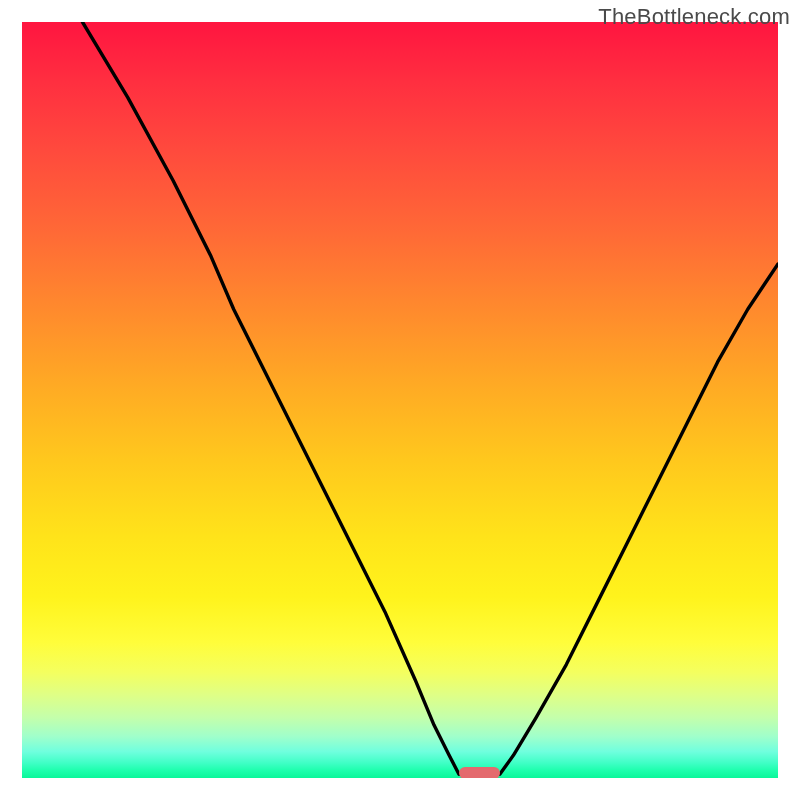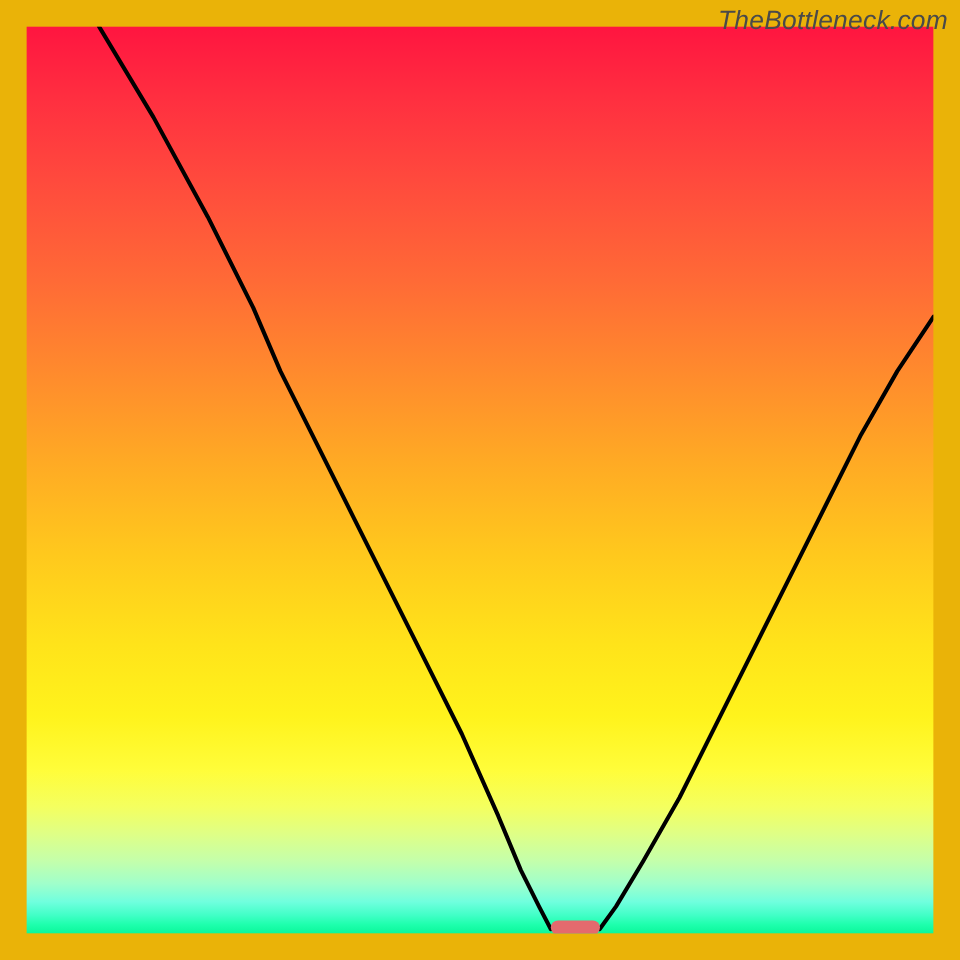--- a/index.html
+++ b/index.html
@@ -8,22 +8,21 @@
     width: 800px;
     height: 800px;
     background: #000;
     font-family: Arial, Helvetica, sans-serif;
     overflow: hidden;
   }
   .frame {
     position: relative;
     width: 800px;
     height: 800px;
-    background: #eab308;
-    font-style: italic;
+    background: #ffffff;
   }
   .watermark {
     position: absolute;
     top: 4px;
     right: 10px;
     color: #4a4a4a;
     font-size: 22px;
     font-weight: 400;
     letter-spacing: 0.2px;
     z-index: 5;

